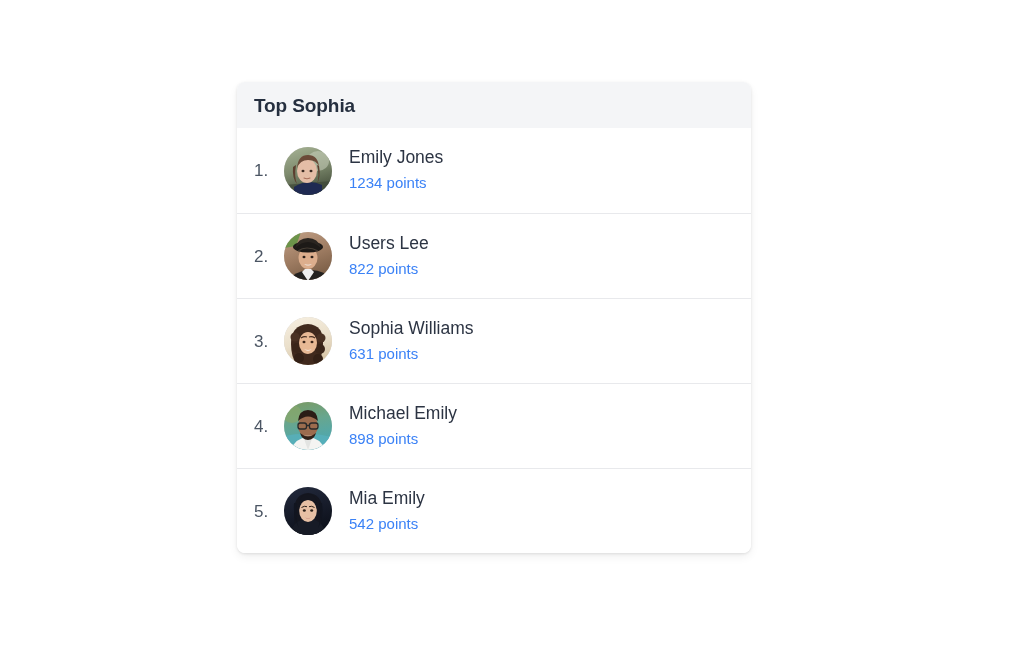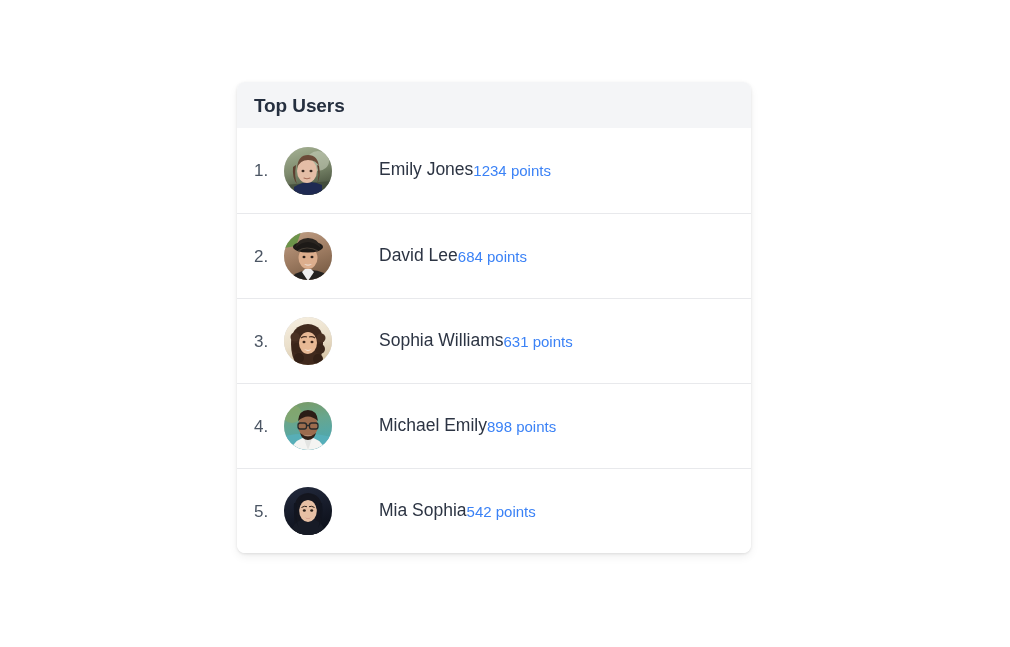--- a/index.html
+++ b/index.html
@@ -87,24 +87,23 @@
     border-radius: 50%;
     overflow: hidden;
     margin-right: 17px;
     position: relative;
     background: #cfcfcf;
   }
   .avatar svg { display: block; width: 48px; height: 48px; }
 
   .user-meta {
     display: flex;
-    flex-direction: row;
+    flex-direction: column;
     justify-content: center;
     min-width: 0;
-    margin-left: 30px;
   }
 
   .user-name {
     font-size: 17.5px;
     color: #2c3443;
     line-height: 1.35;
     white-space: nowrap;
   }
 
   .user-points {
@@ -116,21 +115,21 @@
   }
 </style>
 </head>
 <body>
 
 <div class="page">
 
   <div class="card">
 
     <div class="card-header">
-      <span class="card-title">Top Users</span>
+      <span class="card-title">Top Sophia</span>
     </div>
 
     <ul class="user-list">
 
       <li class="user-row">
         <span class="rank">1.</span>
         <span class="avatar">
           <svg viewBox="0 0 48 48" xmlns="http://www.w3.org/2000/svg">
             <defs>
               <linearGradient id="bg1" x1="0" y1="0" x2="0.3" y2="1">
@@ -176,22 +175,22 @@
             <ellipse cx="24" cy="26" rx="9.5" ry="11" fill="#dcae8d"></ellipse>
             <ellipse cx="24" cy="15" rx="15" ry="5.5" fill="#1d1a17"></ellipse>
             <path d="M11 16 q13 -12 26 0 q-3 -10 -13 -10 q-10 0 -13 10 Z" fill="#2a2520"></path>
             <path d="M14 19 q4 -3 9 -3 q6 0 11 3" stroke="#443c33" stroke-width="1.2" fill="none"></path>
             <ellipse cx="20" cy="25" rx="1.5" ry="1.2" fill="#2d211a"></ellipse>
             <ellipse cx="28" cy="25" rx="1.5" ry="1.2" fill="#2d211a"></ellipse>
             <path d="M20 32 q4 3 8 0 q-4 1.5 -8 0 Z" fill="#f6f2ee"></path>
           </svg>
         </span>
         <span class="user-meta">
-          <span class="user-name">David Lee</span>
-          <span class="user-points">684 points</span>
+          <span class="user-name">Users Lee</span>
+          <span class="user-points">822 points</span>
         </span>
       </li>
 
       <li class="user-row">
         <span class="rank">3.</span>
         <span class="avatar">
           <svg viewBox="0 0 48 48" xmlns="http://www.w3.org/2000/svg">
             <defs>
               <linearGradient id="bg3" x1="0" y1="0" x2="0.3" y2="1">
                 <stop offset="0%" stop-color="#f7f0e2"></stop>
@@ -272,20 +271,20 @@
             <path d="M13 16 q-2 16 2 25 q-6 -10 -5 -25 Z" fill="#111520"></path>
             <path d="M35 16 q3 15 -1 25 q6 -10 4 -25 Z" fill="#111520"></path>
             <ellipse cx="20.3" cy="23.5" rx="1.5" ry="1.2" fill="#2b2018"></ellipse>
             <ellipse cx="27.7" cy="23.5" rx="1.5" ry="1.2" fill="#2b2018"></ellipse>
             <path d="M17.5 20.5 q3 -2 5.5 -0.8" stroke="#2a2019" stroke-width="1" fill="none"></path>
             <path d="M25 19.7 q2.5 -1.2 5.5 0.8" stroke="#2a2019" stroke-width="1" fill="none"></path>
             <path d="M21 30.5 q3 2.5 6 0 q-3 1.4 -6 0 Z" fill="#c98a7e"></path>
           </svg>
         </span>
         <span class="user-meta">
-          <span class="user-name">Mia Sophia</span>
+          <span class="user-name">Mia Emily</span>
           <span class="user-points">542 points</span>
         </span>
       </li>
 
     </ul>
   </div>
 </div>
 
 </body></html>

